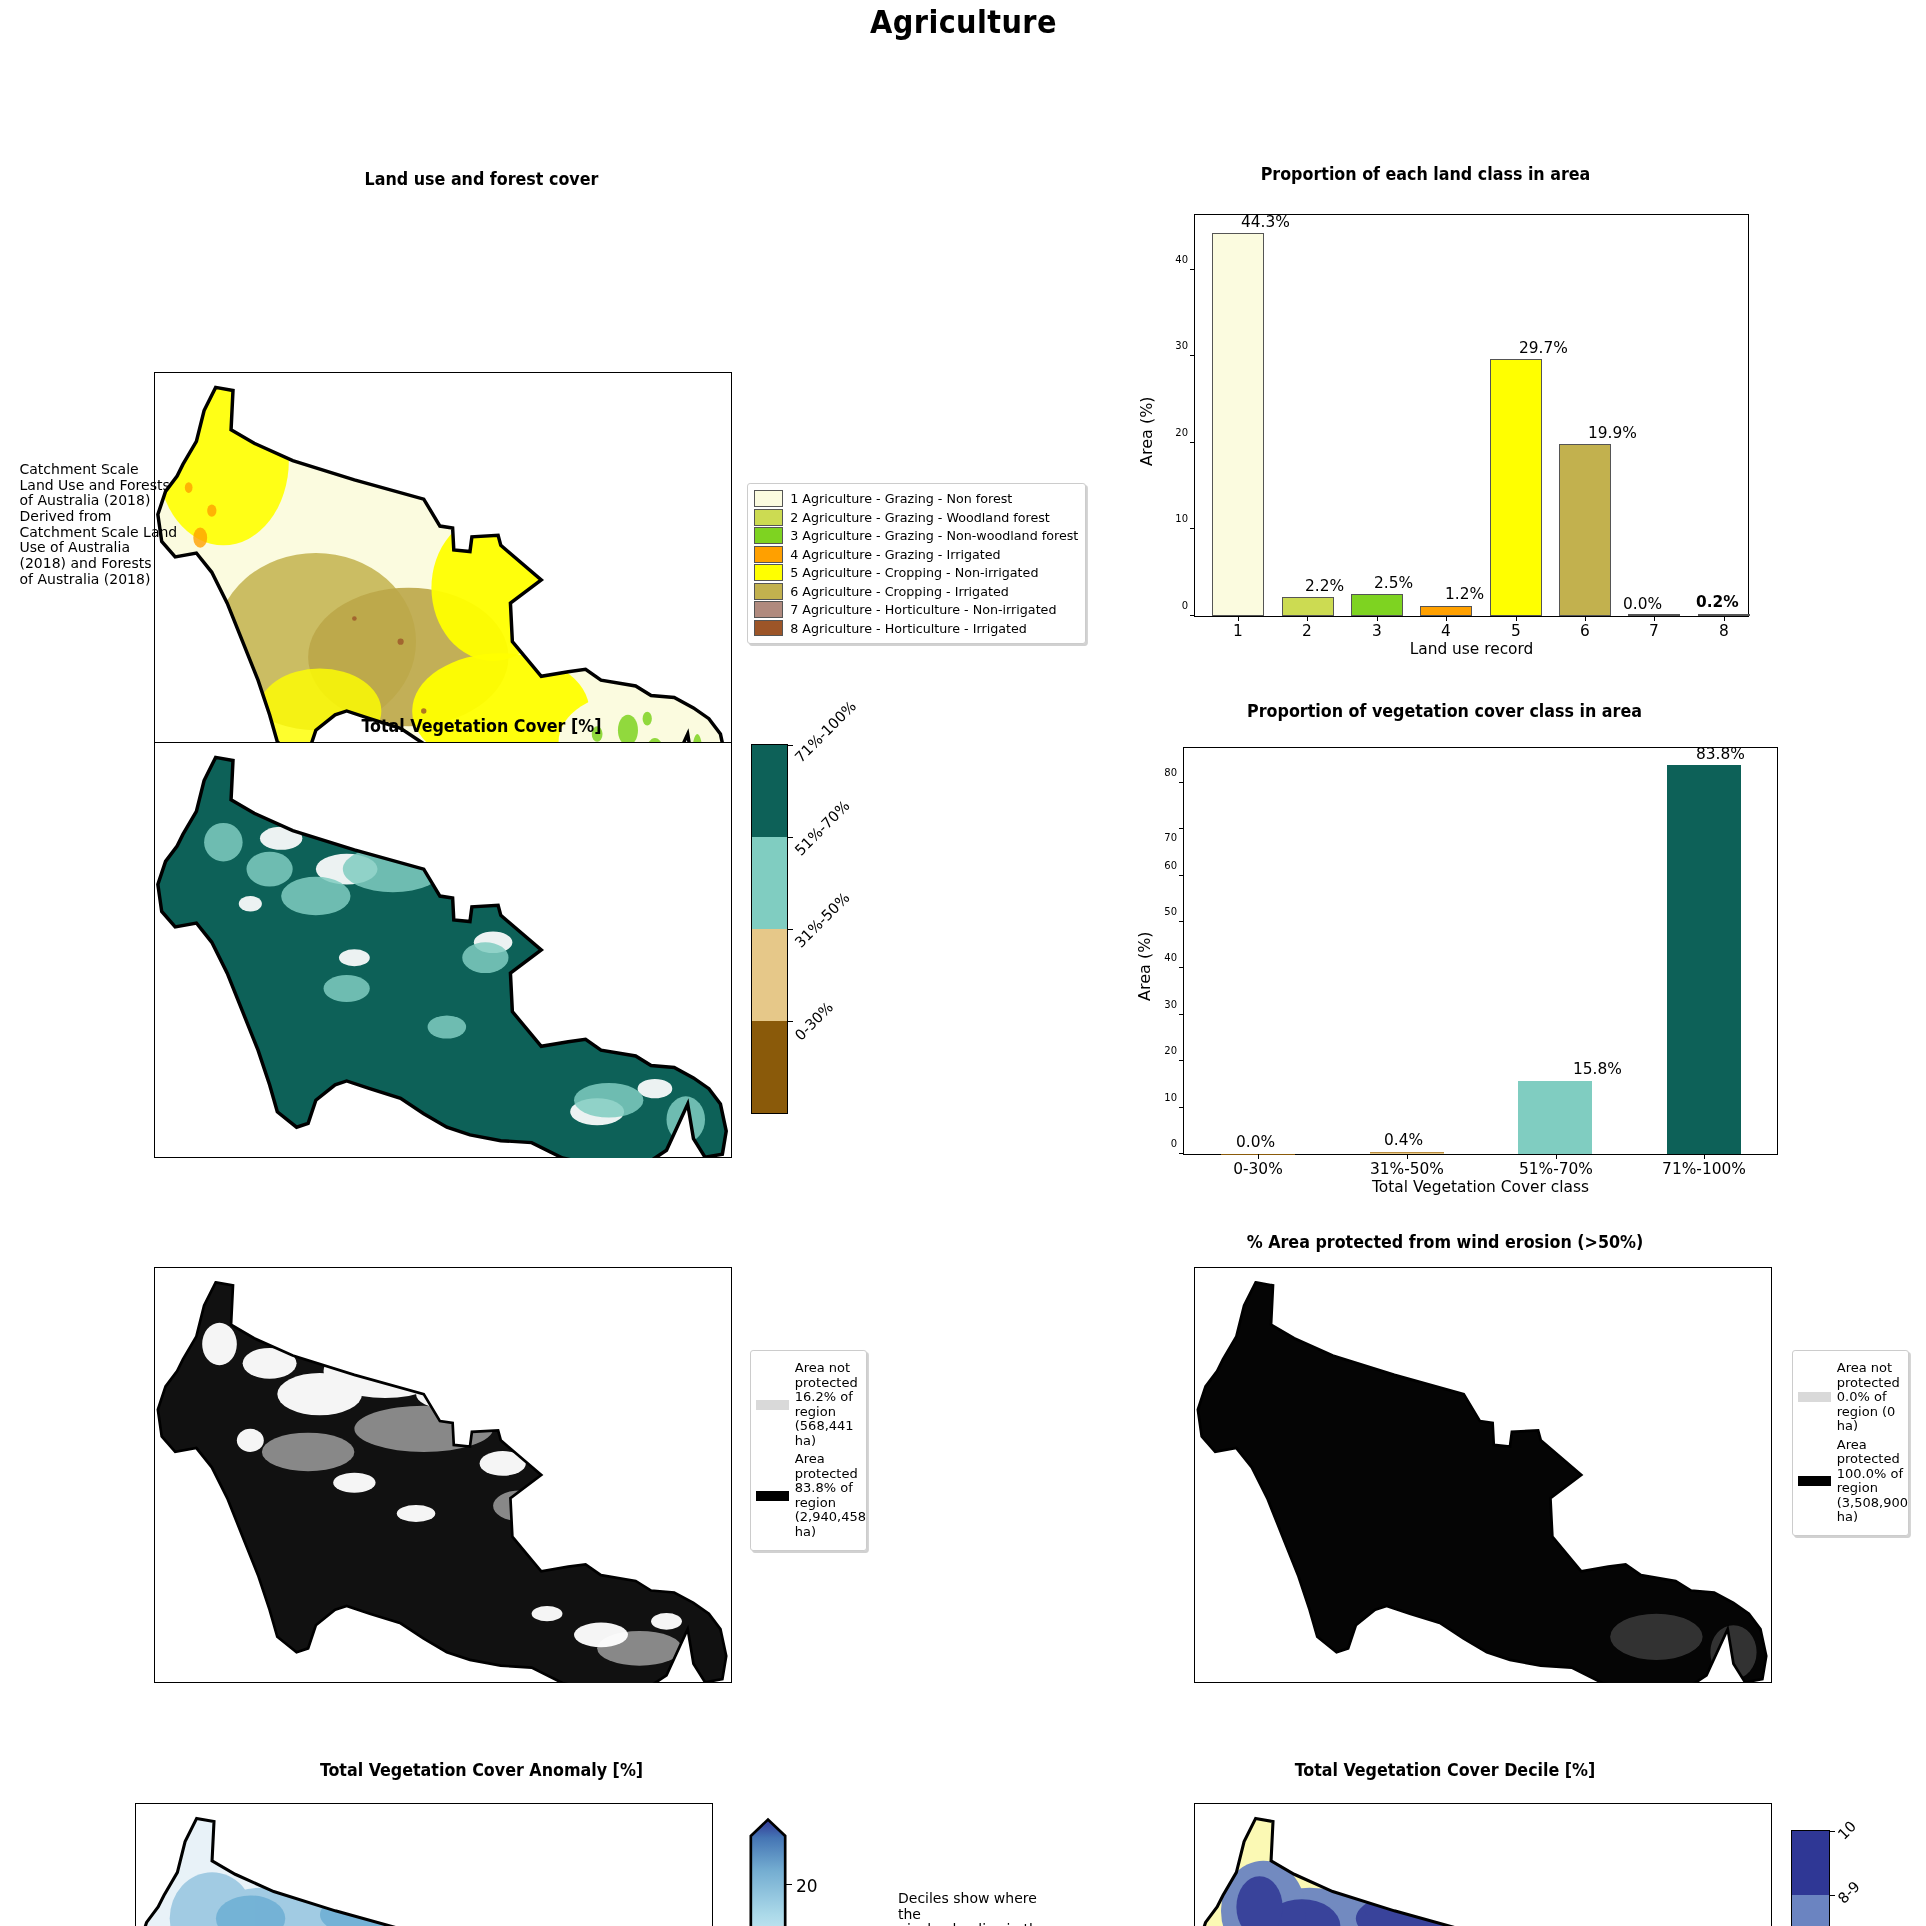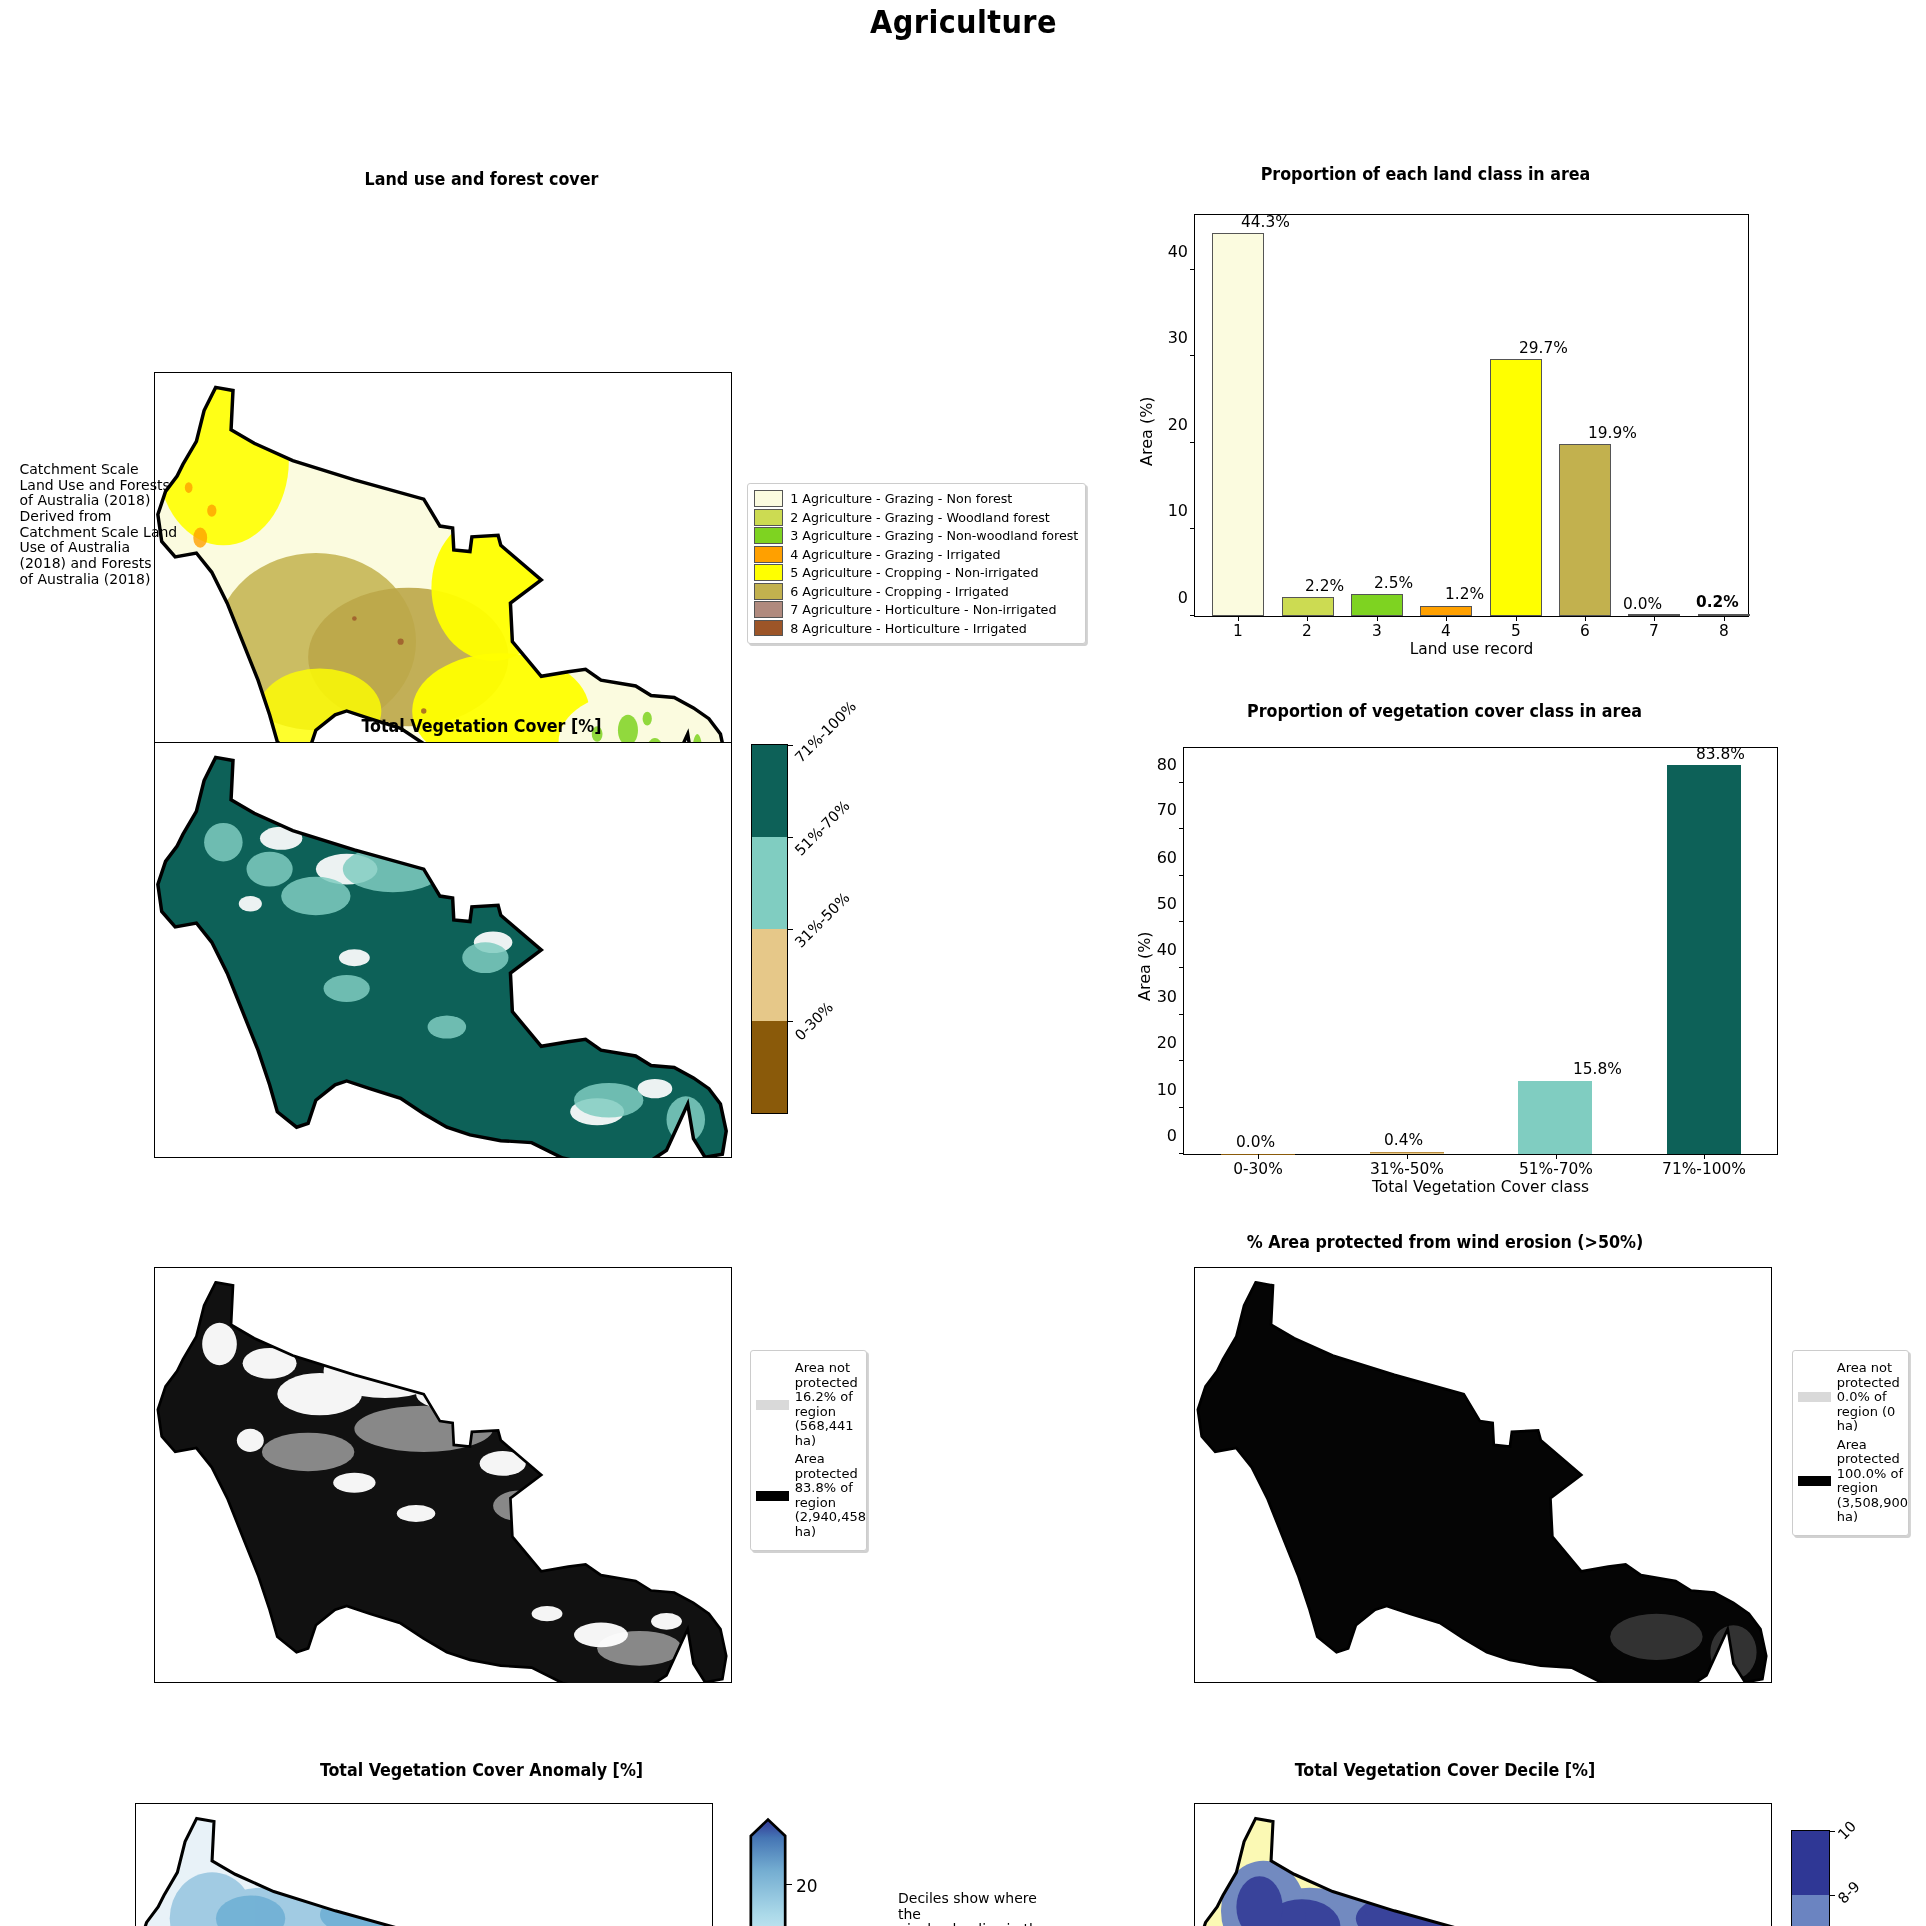--- a/index.html
+++ b/index.html
@@ -29,21 +29,21 @@
   .mlegend.erosion .row{align-items:center;margin:3.9px 0;}
   .mlegend.erosion .sw{width:33px;height:10px;border:none;margin-right:5.4px;}
   .mlegend.erosion .lbl{font-size:13px;line-height:1.12;}
 
   
   .chart{position:absolute;}
   .plotarea{position:absolute;border:1.2px solid #000;box-sizing:border-box;background:#fff;}
   .bars{position:absolute;left:0;right:0;bottom:0;top:0;}
   .bar{position:absolute;bottom:0;border:0.8px solid #555;box-sizing:border-box;}
   .barlabel{position:absolute;font-size:15.4px;white-space:nowrap;}
-  .ytick{position:absolute;right:100%;transform:translateY(-50%);padding-right:7px;font-size:16px;white-space:nowrap;}
+  .ytick{position:absolute;right:100%;transform:translateY(-50%);padding-right:7px;font-size:10px;white-space:nowrap;}
   .ytickmark{position:absolute;right:100%;width:5.4px;height:1.2px;background:#000;}
   .xtick{position:absolute;top:100%;transform:translateX(-50%);padding-top:6.2px;font-size:15.4px;white-space:nowrap;}
   .xtickmark{position:absolute;top:100%;width:1.2px;height:5.4px;background:#000;}
   .xlabel{position:absolute;width:100%;text-align:center;font-size:15.4px;}
   .ylabel{position:absolute;font-size:16px;transform:rotate(-90deg);transform-origin:left top;white-space:nowrap;}
 
   
   .cbar{position:absolute;border:1.2px solid #000;box-sizing:border-box;}
   .cbseg{position:absolute;left:0;right:0;}
   .cbtick{position:absolute;left:100%;width:6.2px;height:1.2px;background:#000;}
@@ -277,21 +277,21 @@
         <div class="ytick" style="bottom:93px;">20</div>
         <div class="ytickmark" style="bottom:139px;"></div>
         <div class="ytick" style="bottom:139px;">30</div>
         <div class="ytickmark" style="bottom:186px;"></div>
         <div class="ytick" style="bottom:186px;">40</div>
         <div class="ytickmark" style="bottom:232px;"></div>
         <div class="ytick" style="bottom:232px;">50</div>
         <div class="ytickmark" style="bottom:278px;"></div>
         <div class="ytick" style="bottom:278px;">60</div>
         <div class="ytickmark" style="bottom:325px;"></div>
-        <div class="ytick" style="bottom:326px;">70</div>
+        <div class="ytick" style="bottom:306px;">70</div>
         <div class="ytickmark" style="bottom:371px;"></div>
         <div class="ytick" style="bottom:371px;">80</div>
 
         <div class="bar" style="left:37px;width:74px;height:0.4px;background:#8a5a0a;border:none;"></div>
         <div class="barlabel" style="left:52px;bottom:3.1px;">0.0%</div>
         <div class="bar" style="left:186px;width:74px;height:1.8px;background:#e6c889;border:none;border-top:1.2px solid #b98c3e;"></div>
         <div class="barlabel" style="left:200px;bottom:5.4px;">0.4%</div>
         <div class="bar" style="left:334px;width:74px;height:73px;background:#80cdc1;border:none;"></div>
         <div class="barlabel" style="left:389px;bottom:76px;">15.8%</div>
         <div class="bar" style="left:483px;width:74px;height:389px;background:#0d6158;border:none;"></div>

